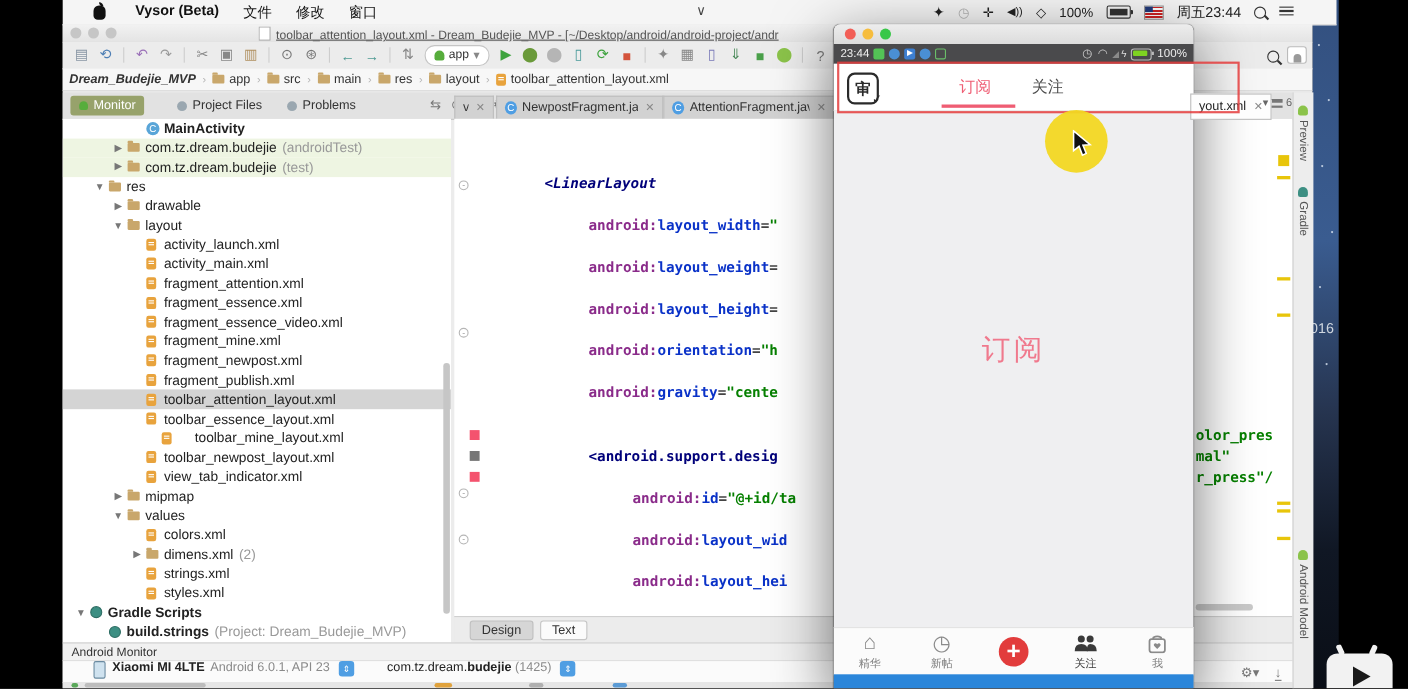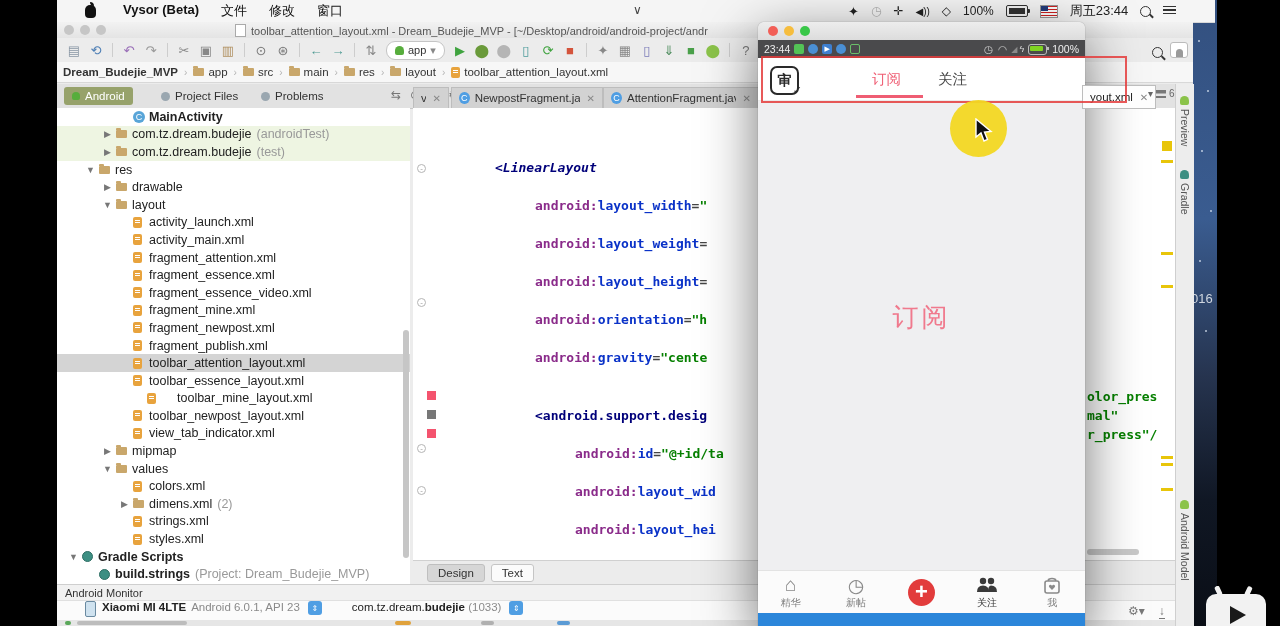--- a/index.html
+++ b/index.html
@@ -24,21 +24,21 @@
   .batt{width:20px;height:10px;border:1px solid #333;border-radius:2px;position:relative;display:inline-flex;align-items:center;justify-content:center;}
   .batt:after{content:"";position:absolute;right:-3px;top:2.5px;width:2px;height:4px;background:#333;border-radius:0 1px 1px 0;}
   .batt .fill{width:16px;height:6px;background:#333;}
   .usflag{width:16px;height:11px;background:repeating-linear-gradient(#c22 0 1.5px,#fff 1.5px 3px);position:relative;border:0.5px solid #999;}
   .usflag:after{content:"";position:absolute;left:0;top:0;width:7px;height:5px;background:#223a7a;}
   
   .ide-body{left:57px;top:22px;width:1136px;height:604px;background:#ececec;}
   .ide-title{left:57px;top:22px;width:1136px;height:16px;background:linear-gradient(#f2f2f2,#e4e4e4);
              border-bottom:1px solid #cfcfcf;}
   .tl{width:10px;height:10px;border-radius:50%;position:absolute;top:3px;}
-  .ide-title-text{position:absolute;left:178px;top:2px;width:600px;font-size:11px;color:#555;white-space:nowrap;overflow:hidden;}
+  .ide-title-text{position:absolute;left:178px;top:2px;width:600px;font-size:11px;color:#555;white-space:nowrap;overflow:hidden;text-decoration:underline;}
   .doc-ico{display:inline-block;width:9px;height:11px;background:#fff;border:1px solid #aaa;margin-right:5px;vertical-align:-2px;}
   .ide-toolbar{left:57px;top:38px;width:1136px;height:24px;background:#ececec;border-bottom:1px solid #d2d2d2;
                display:flex;align-items:center;font-size:13px;}
   .tb-ico{width:20px;text-align:center;margin:0 1px;cursor:default;}
   .tb-sep{width:1px;height:14px;background:#cdcdcd;margin:0 5px;}
   .run-chip{display:inline-flex;align-items:center;gap:4px;background:#fff;border:1px solid #c5c5c5;border-radius:9px;
             padding:0 8px;height:17px;font-size:11px;color:#333;margin:0 4px;}
   .robot-dot{width:9px;height:9px;border-radius:50% 50% 2px 2px;background:#57ad3c;}
   .breadcrumb{left:57px;top:62px;width:1136px;height:21px;background:#f7f7f7;border-bottom:1px solid #d8d8d8;
               display:flex;align-items:center;font-size:11.5px;color:#333;padding-left:6px;box-sizing:border-box;}
@@ -255,21 +255,21 @@
       <span class="tb-sep"></span>
       <span class="tb-ico" style="color: rgb(119, 119, 119);">?</span>
     </div>
   <span class="abs mag" style="left:1152px;top:44px;"></span>
   <div class="abs avatar-chip">
       <i></i>
     </div>
 
   <div class="abs breadcrumb" id="breadcrumb">
       <span class="bc-item">
-        <span style="font-weight: bold;">Dream_Budejie_MVP</span>
+        <span style="font-weight: bold; font-style: italic;">Dream_Budejie_MVP</span>
       </span>
       <span class="bc-sep">›</span>
       <span class="bc-item">
         <span class="folder"></span>
         <span>app</span>
       </span>
       <span class="bc-sep">›</span>
       <span class="bc-item">
         <span class="folder"></span>
         <span>src</span>
@@ -299,21 +299,21 @@
   <div class="abs tab-band" id="tab-band">
     <span class="tw-ico-row">
       <span>⇆</span>
       <span>⊗</span>
       <span>✛</span>
       <span>⚙▾</span>
       <span>⊣</span>
     </span>
   <span class="tw-tab active" style="left: 7px;">
         <span class="robot-dot" style="width: 8px; height: 8px;"></span>
-        <span>Android</span>
+        <span>Monitor</span>
       </span>
       <span class="tw-tab" style="left: 96px;">
         <span style="width: 9px; height: 9px; border-radius: 50%; background: rgb(154, 167, 176);"></span>
         <span>Project Files</span>
       </span>
       <span class="tw-tab" style="left: 196px;">
         <span style="width: 9px; height: 9px; border-radius: 50%; background: rgb(154, 167, 176);"></span>
         <span>Problems</span>
       </span>
       <span class="ed-tab" style="left: 356px; width: 36px;">
@@ -577,21 +577,21 @@
     </div>
 
   <div class="abs monitor-head">
     <span>Android Monitor</span>
   </div>
   <div class="abs device-row">
     <span class="phone-ico"></span>
     <span style="font-weight:bold;">Xiaomi MI 4LTE</span>
     <span style="color:#8a8a8a;margin-left:5px;">Android 6.0.1, API 23</span>
     <span class="stepper">⇕</span>
-    <span style="margin-left:30px;"><span>com.tz.dream.</span><b>budejie</b><span style="color:#8a8a8a;"> (1033)</span></span>
+    <span style="margin-left:30px;"><span>com.tz.dream.</span><b>budejie</b><span style="color:#8a8a8a;"> (1425)</span></span>
     <span class="stepper">⇕</span>
   </div>
   <div class="abs cutrow">
     <span class="frag" style="left:8px;width:6px;background:#5aa85a;"></span>
     <span class="frag" style="left:20px;width:110px;background:#bdbdbd;"></span>
     <span class="frag" style="left:338px;width:16px;background:#e0a23c;"></span>
     <span class="frag" style="left:424px;width:13px;background:#b0b0b0;"></span>
     <span class="frag" style="left:500px;width:13px;background:#5b9bd5;"></span>
   </div>
 

